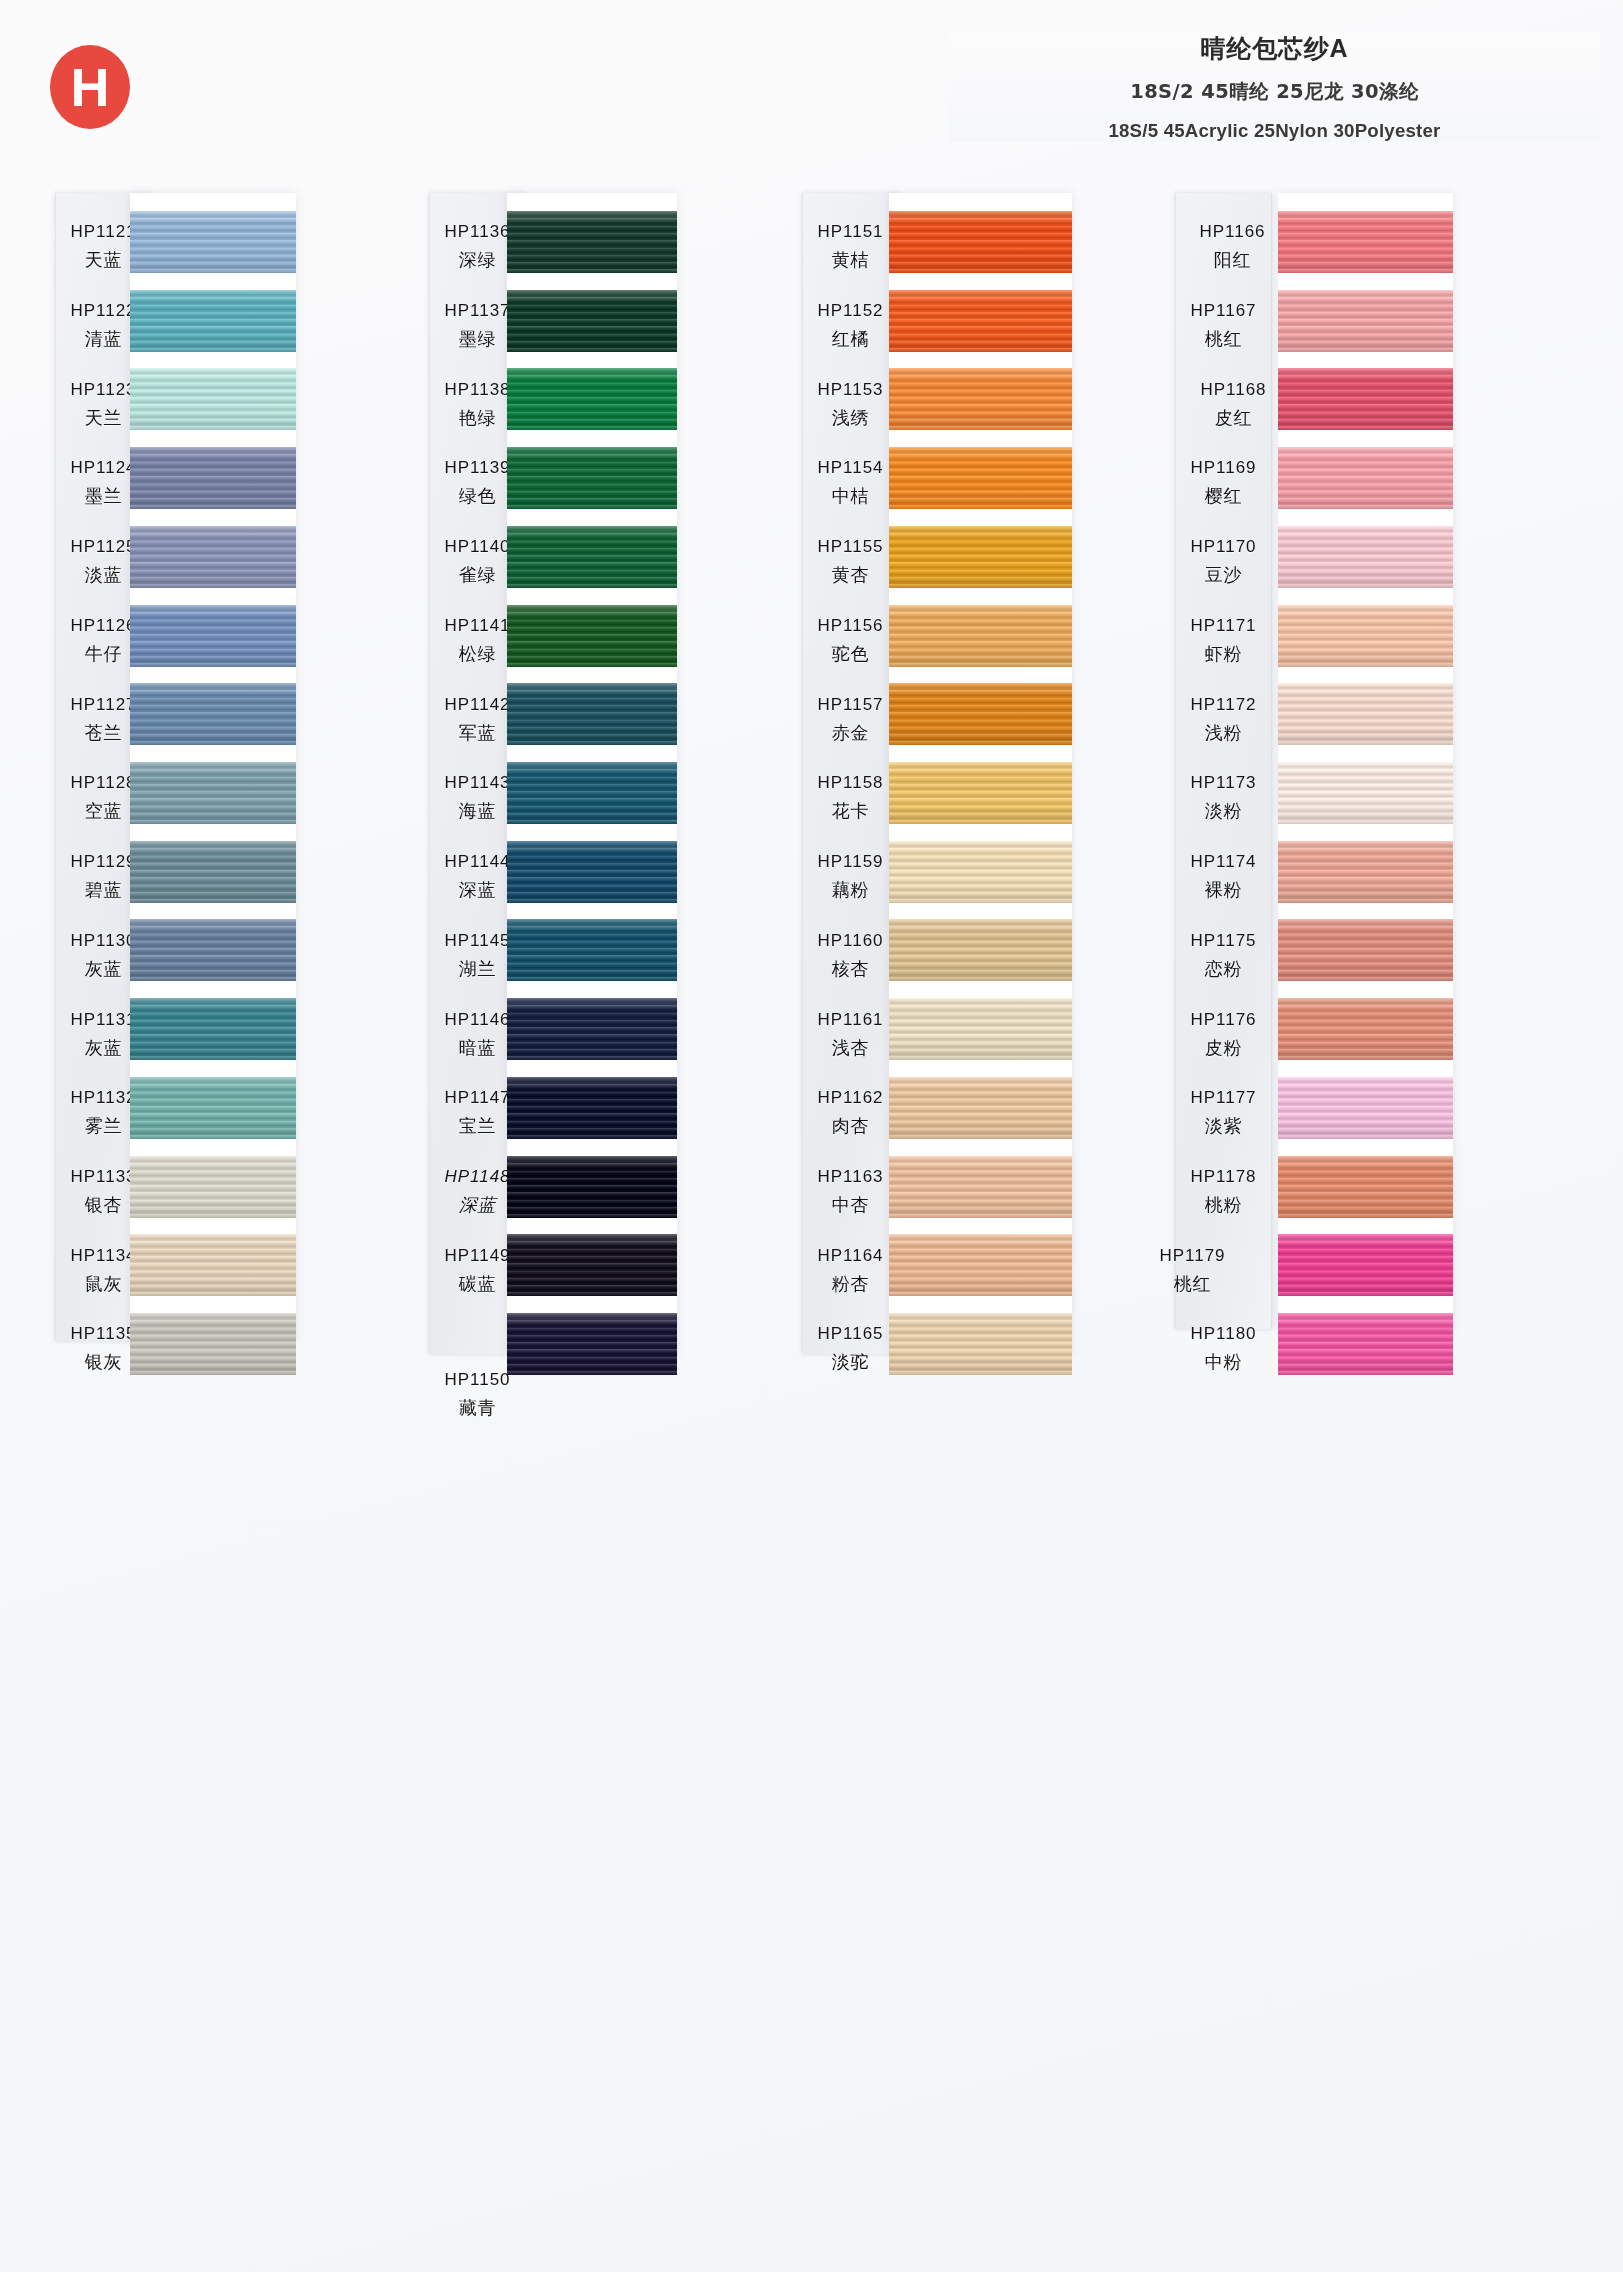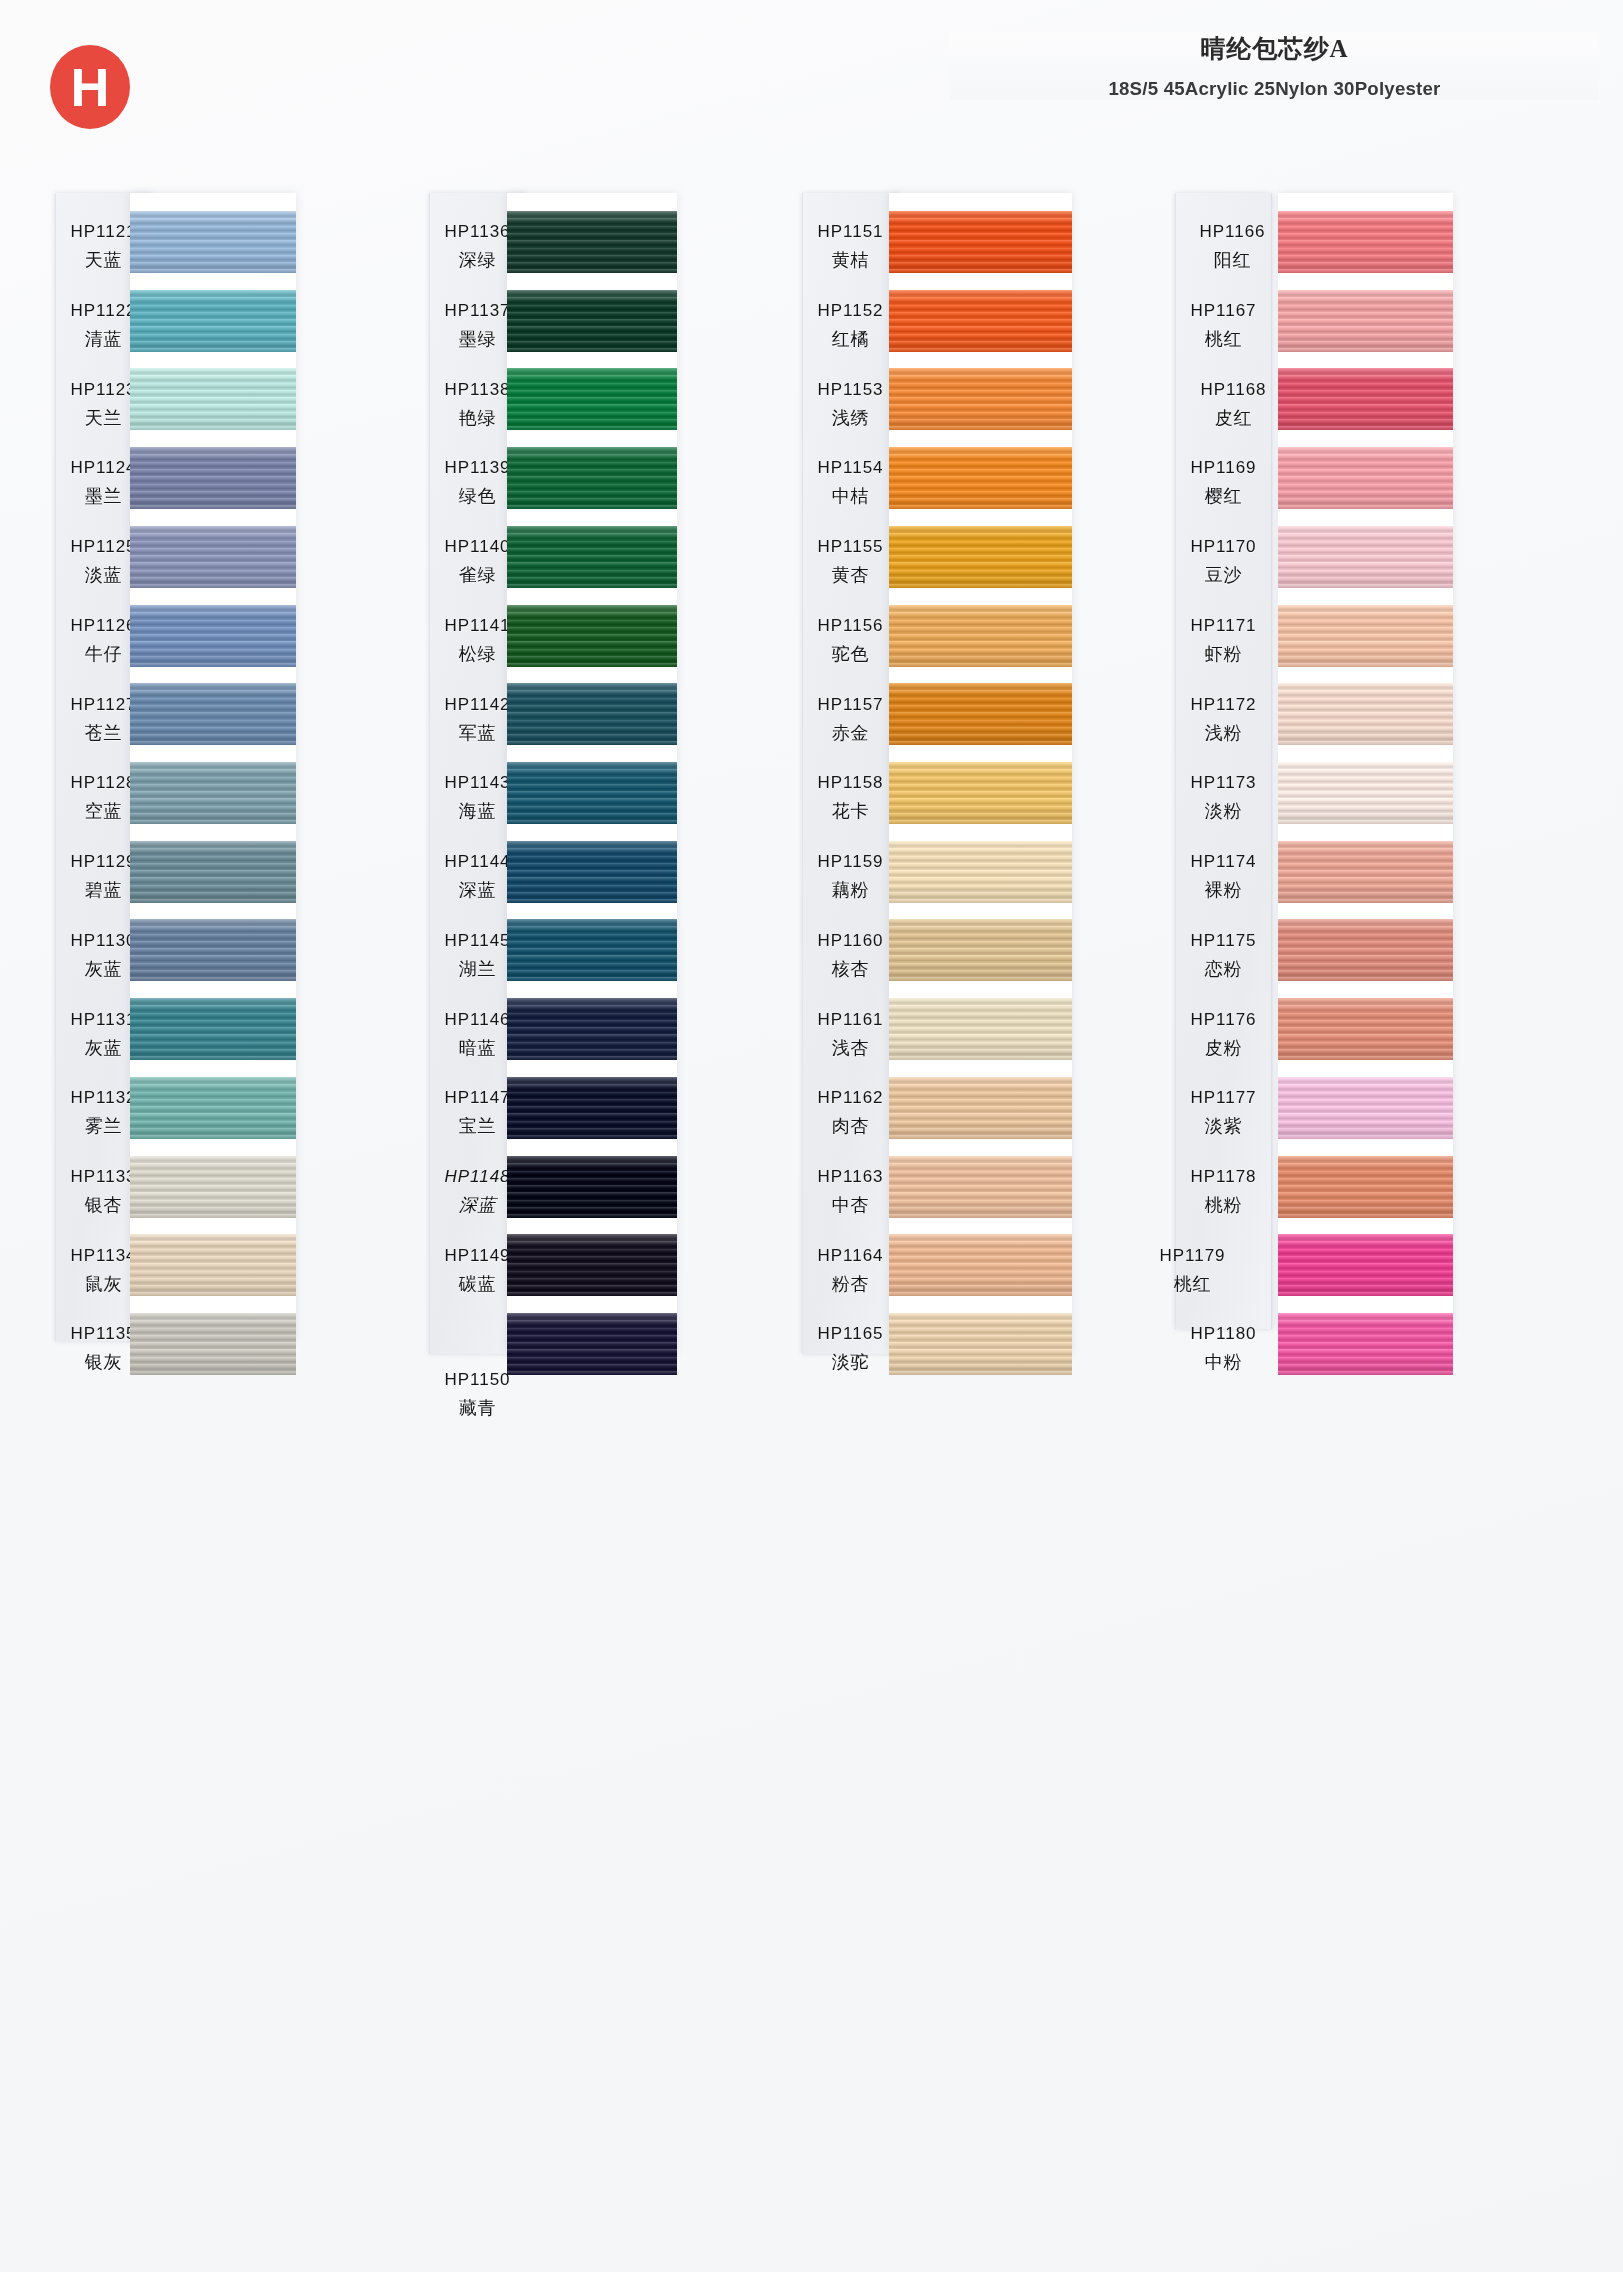--- a/index.html
+++ b/index.html
@@ -40,21 +40,21 @@
   }
 
   .title-block {
     position: absolute; left: 950px; top: 32px;
     width: 649px; text-align: center;
     background: linear-gradient(180deg,#fcfcfd,#f6f7f9);
   }
   .title-main {
     font-size: 25px; font-weight: 700; color: #2b2b2b;
     letter-spacing: 0.8px; margin-bottom: 13px;
-    font-family: Liberation Serif, serif;
+    font-family: Liberation Sans, sans-serif;
   }
   .title-sub {
     font-size: 19.5px; color: #3a3a3a; font-weight: 600;
     letter-spacing: 0.4px; margin-bottom: 14.6px;
     font-family: "DejaVu Sans", "Liberation Sans", sans-serif;
   }
   .title-sub-en {
     font-size: 18.7px; color: #3a3a3a; font-weight: 600;
     letter-spacing: 0.2px;
     font-family: "Liberation Sans", sans-serif;
@@ -121,20 +121,21 @@
 <body>
 
 <div class="header">
 
   <div class="brand">
     <div class="brand-mark">H</div>
   </div>
 
   <div class="title-block">
     <div class="title-main">晴纶包芯纱A</div>
+    <div class="title-sub">18S/2 45晴纶 25尼龙 30涤纶</div>
     <div class="title-sub-en">18S/5 45Acrylic 25Nylon 30Polyester</div>
   </div>
 
 </div>
 
 <div class="board" id="board">
     <div class="col-group" style="left: 0px;">
       <div class="label-strip" style="left: 55px; width: 97px; height: 1148px;"></div>
       <div class="swatch-strip" style="left: 130px; width: 166px; height: 1148px;"></div>
       <div class="row-label" style="top: 29px; left: 55px; width: 97px; position: absolute;">

